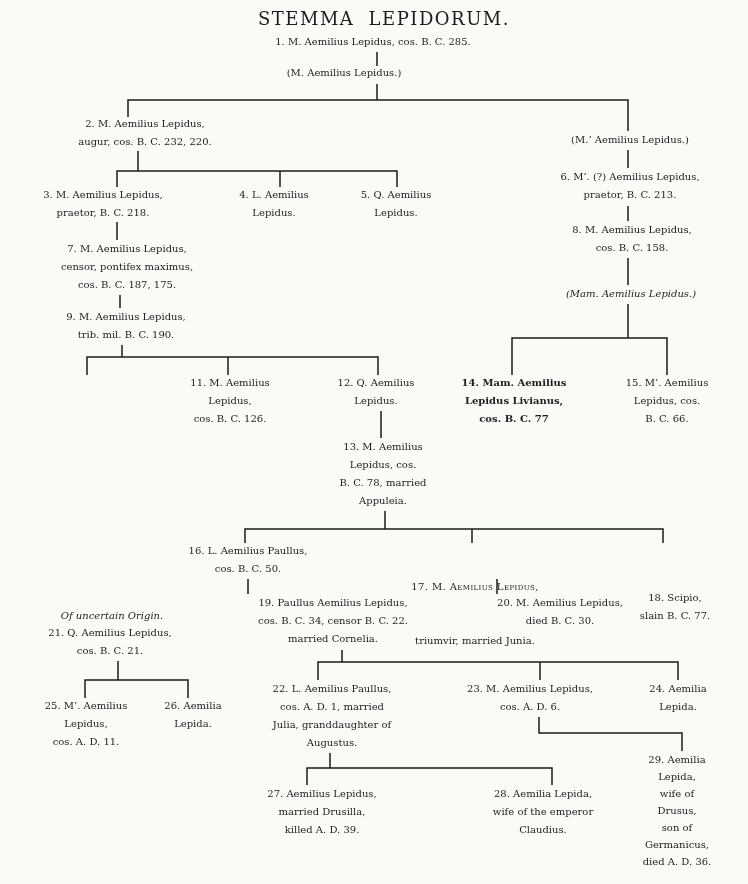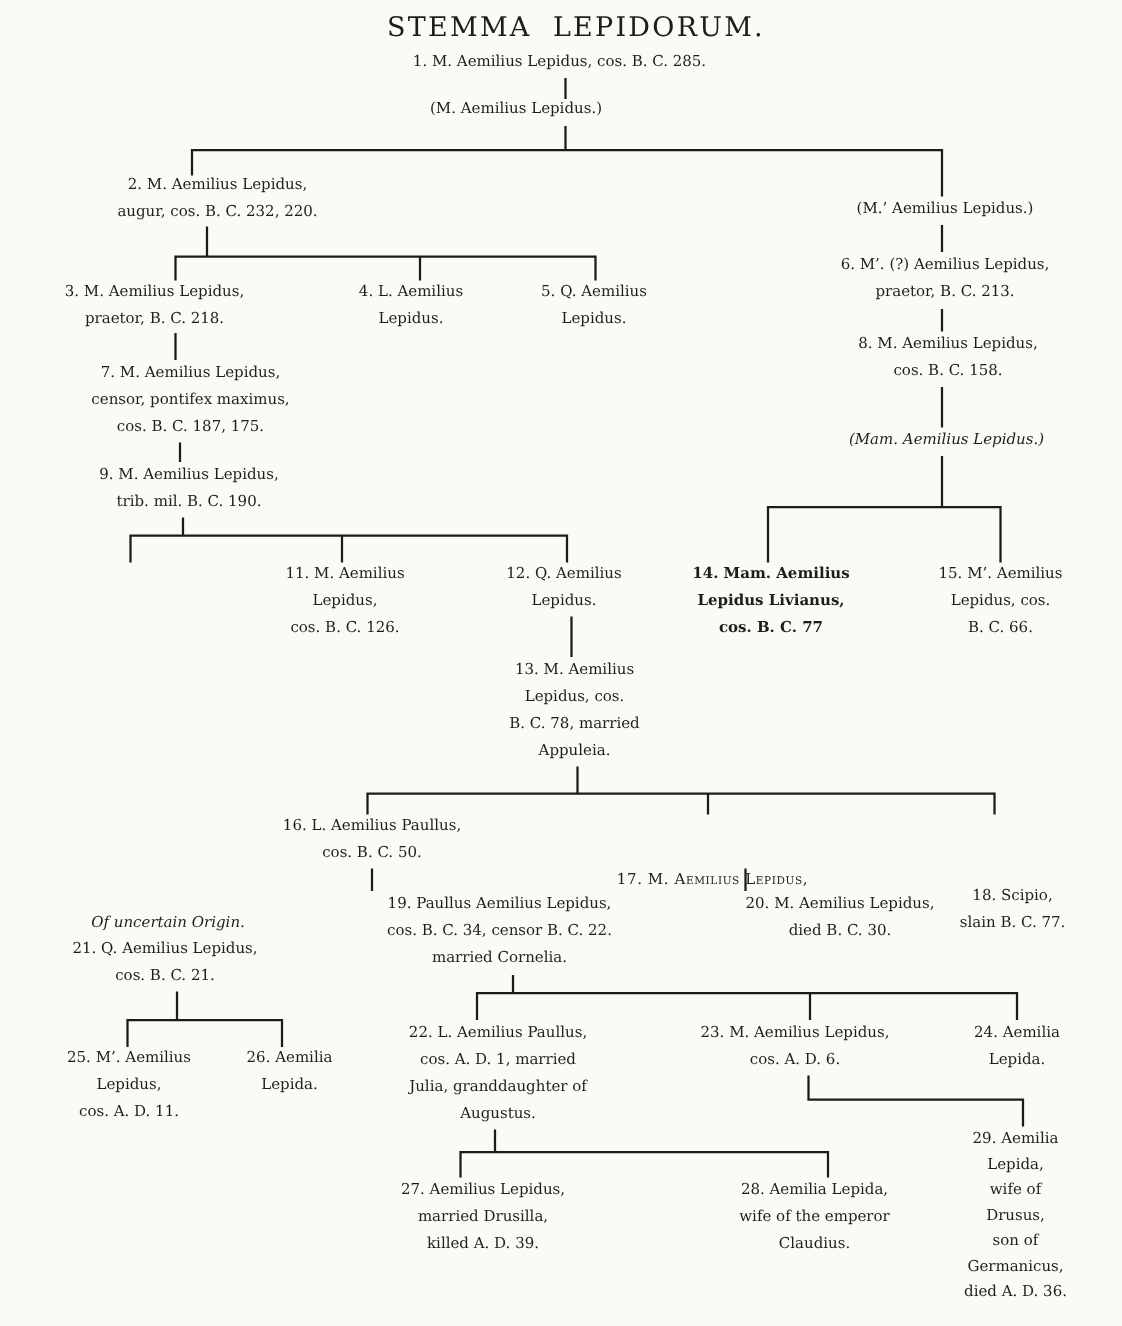--- a/index.html
+++ b/index.html
@@ -137,20 +137,21 @@
   <div class="node" style="left:383px; top:438px;">13. M. Aemilius
 Lepidus, cos.
 B. C. 78, married
 Appuleia.</div>
 
   <div class="node" style="left:248px; top:542px;">16. L. Aemilius Paullus,
 cos. B. C. 50.</div>
 
   <div class="node" style="left:475px; top:542px;">
     <div class="caps">17. M. Aemilius Lepidus,</div>
+    <div>triumvir, married Junia.</div>
   </div>
 
   <div class="node" style="left:675px; top:546px;margin-top:43px;">18. Scipio,
 slain B. C. 77.</div>
 
   <div class="node" style="left:333px; top:594px;">19. Paullus Aemilius Lepidus,
 cos. B. C. 34, censor B. C. 22.
 married Cornelia.</div>
 
   <div class="node" style="left:560px; top:594px;">20. M. Aemilius Lepidus,

